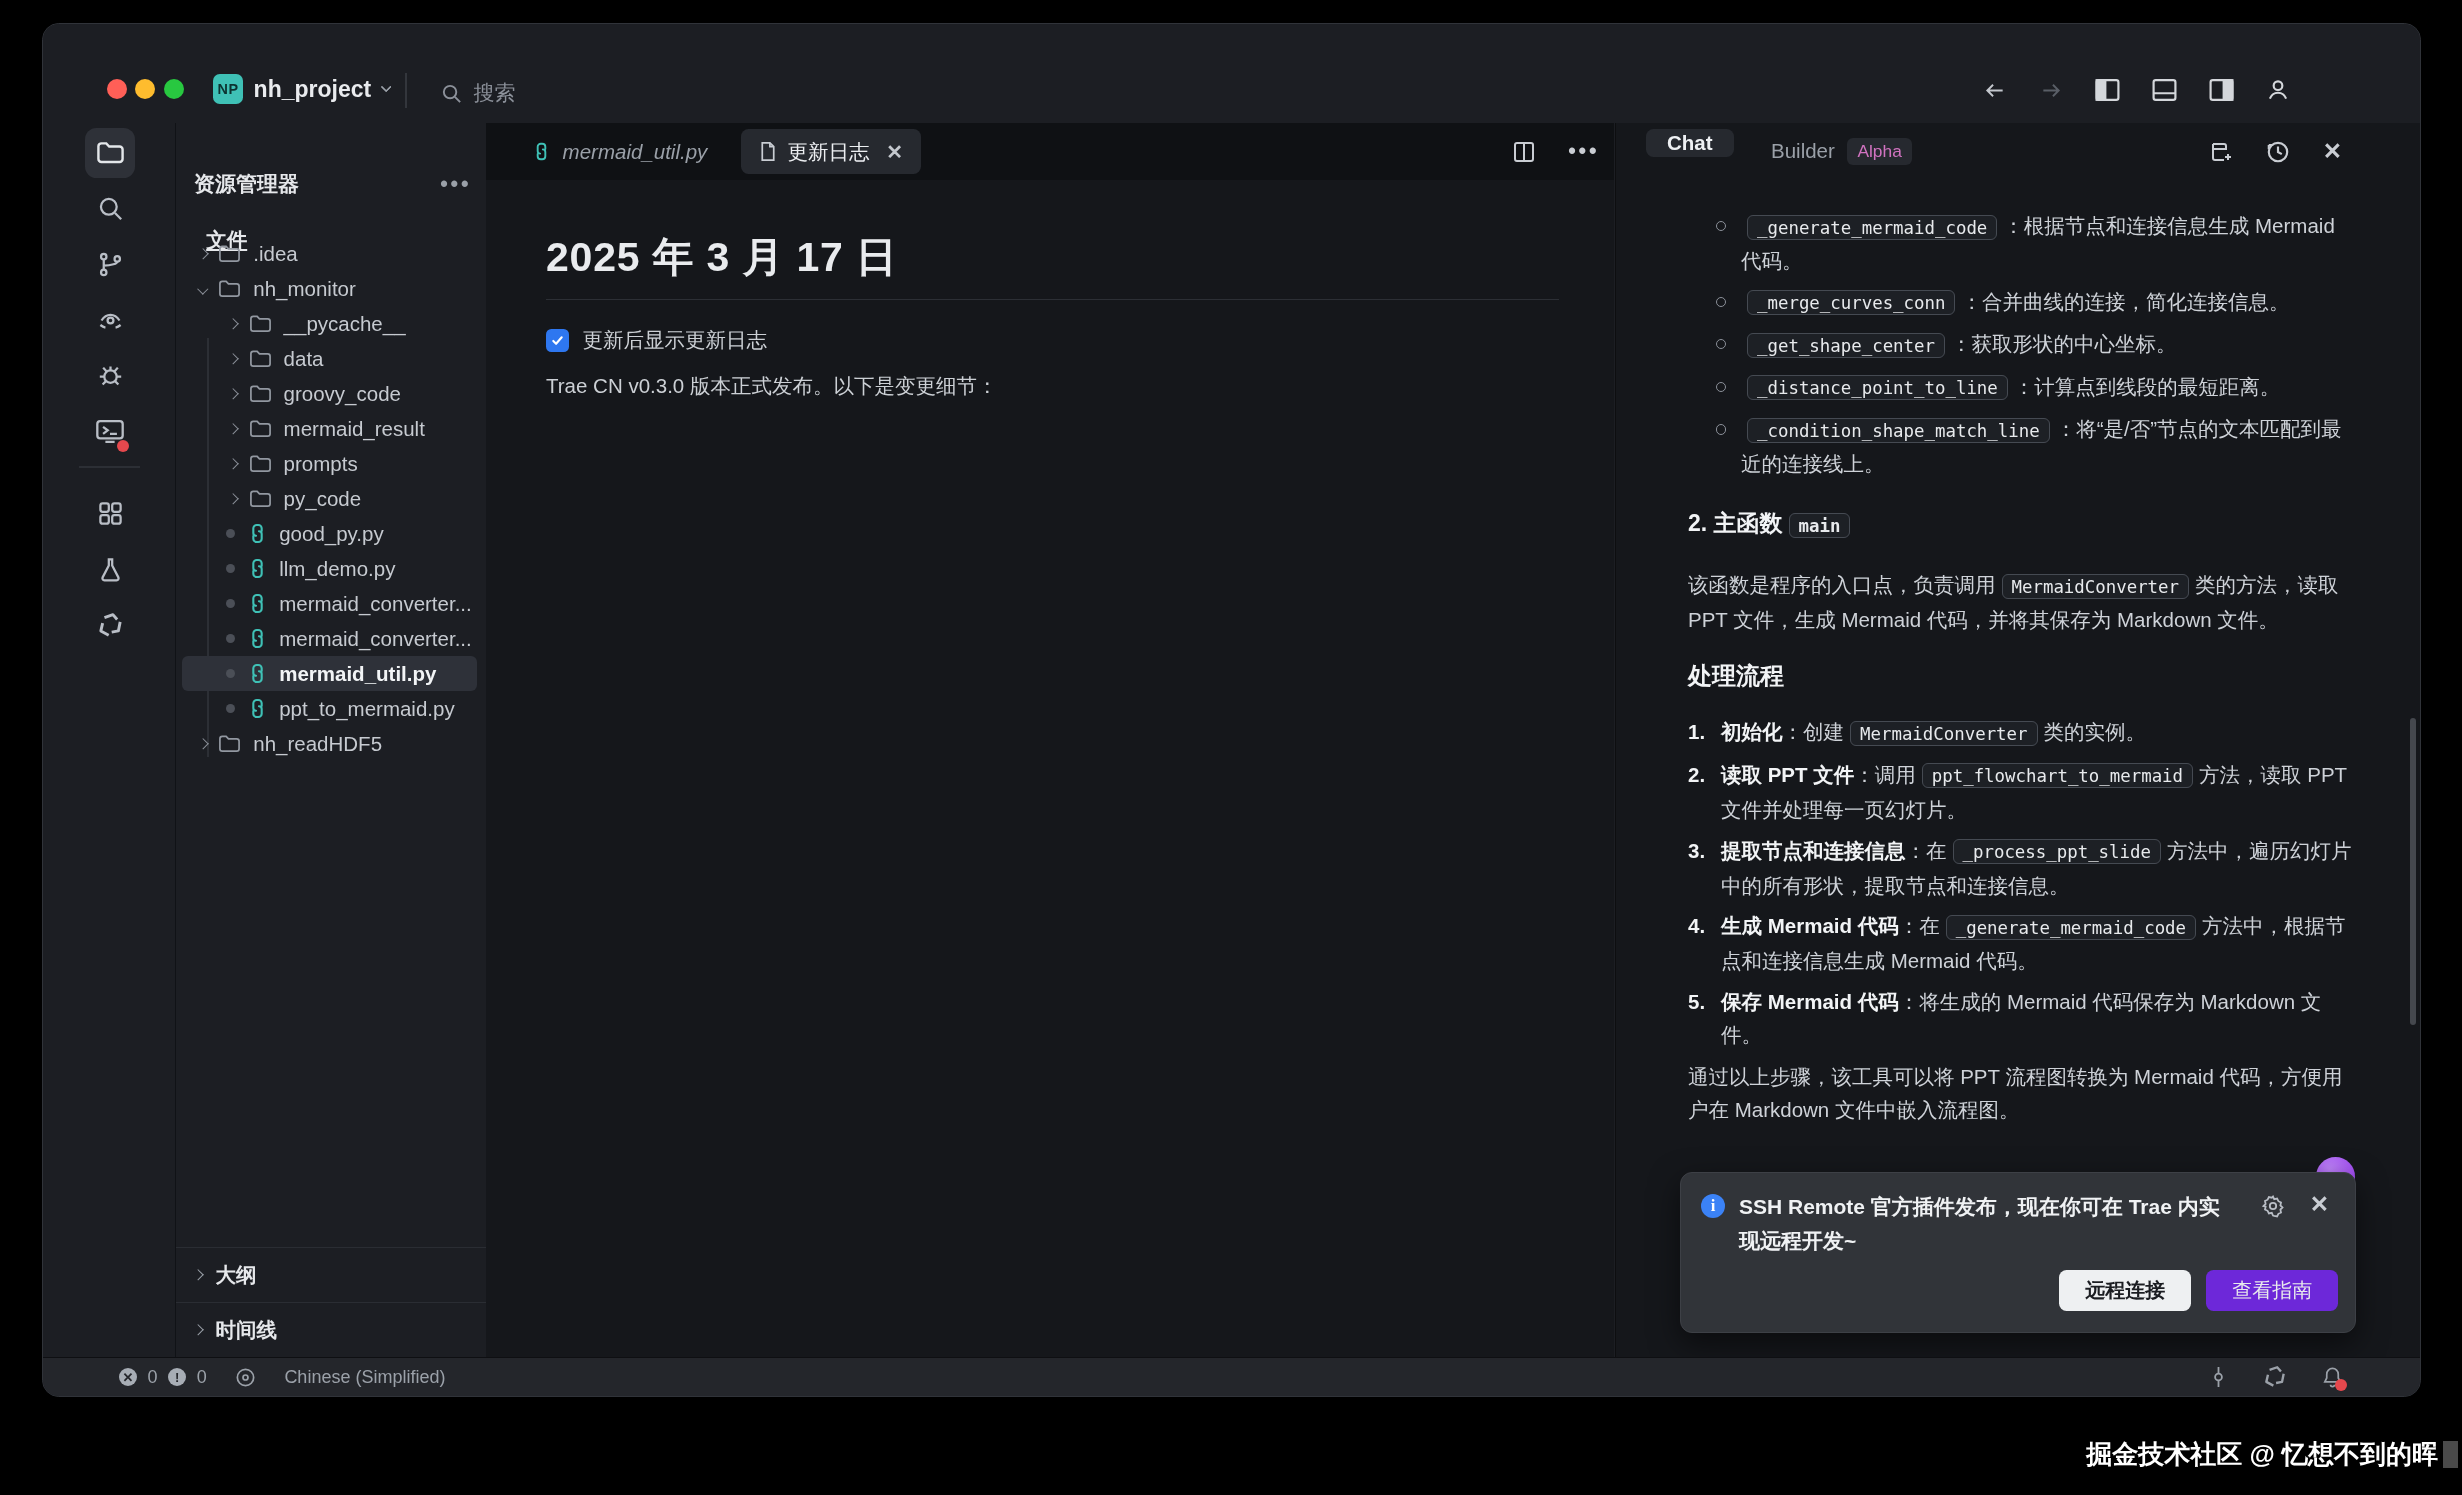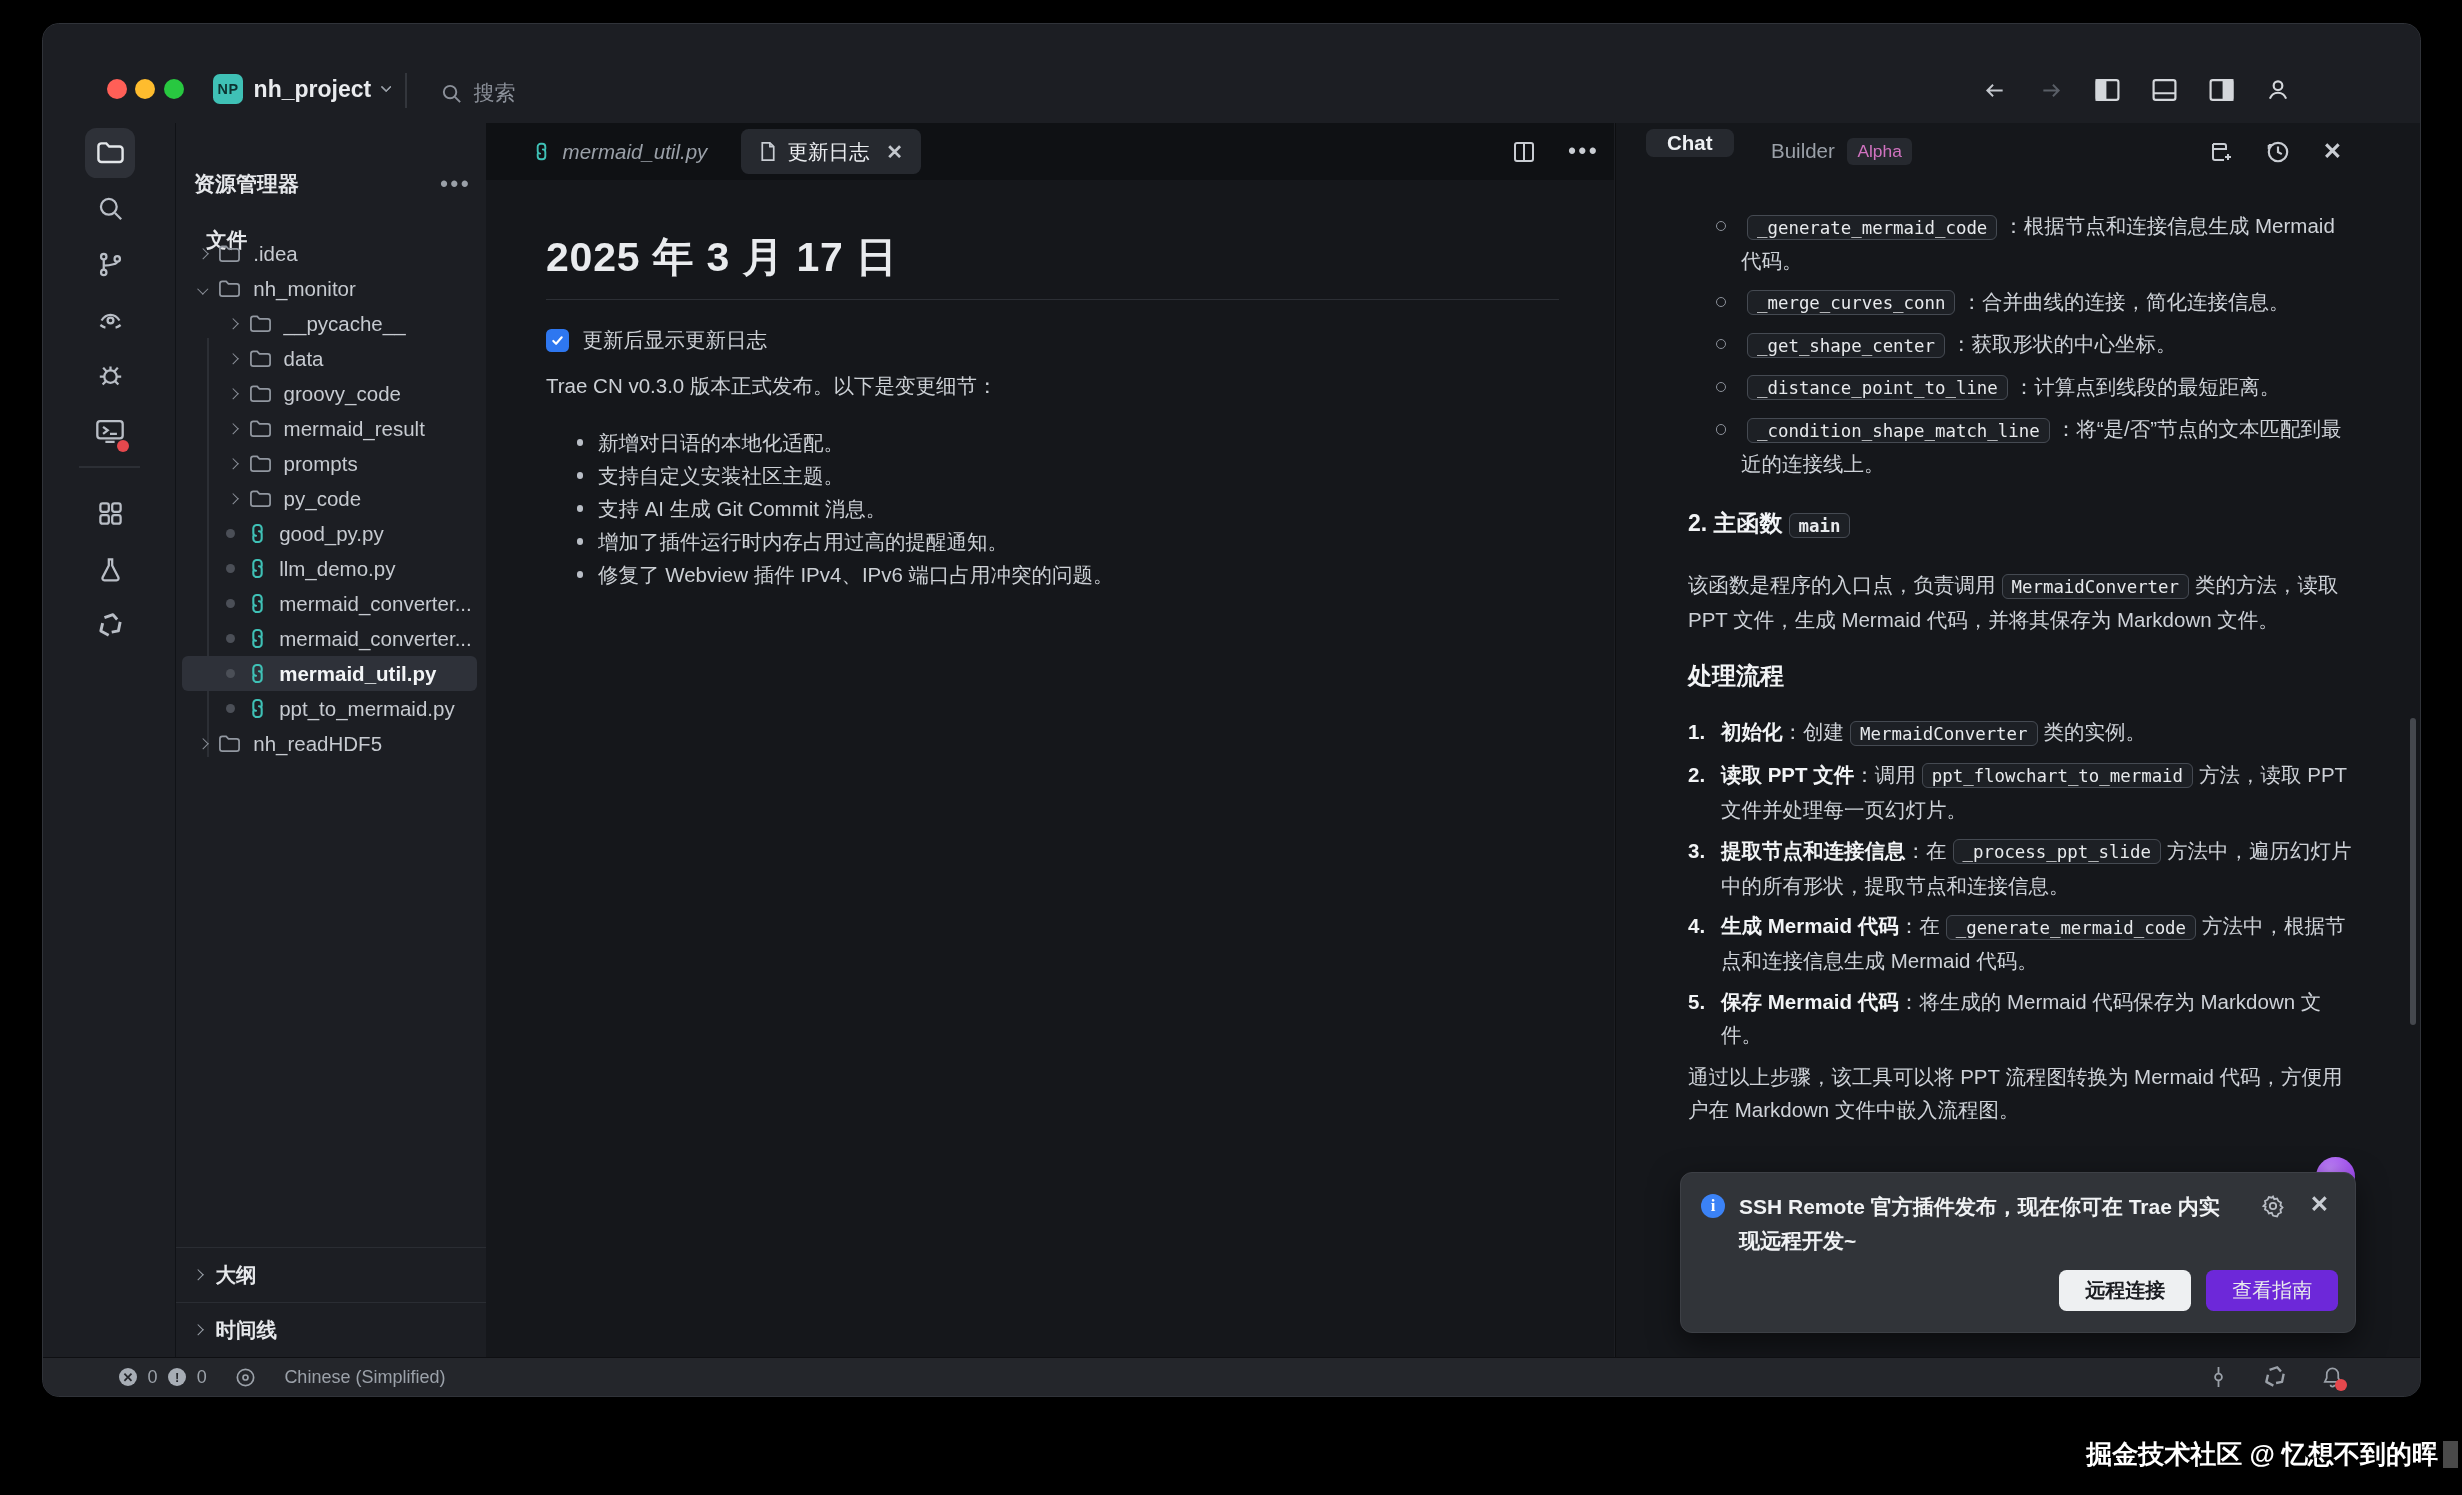--- a/index.html
+++ b/index.html
@@ -30,21 +30,21 @@
   .abtn.active { background:#2e3138; color:#e4e7ea; }
   .adiv { position:absolute; left:36px; width:61px; height:1.5px; background:#2c2f35; }
   .reddot { position:absolute; width:12px; height:12px; border-radius:50%; background:#e5484d; right:6px; bottom:4.5px;}
 
   
   .sidebar { position:absolute; left:133px; top:99px; width:311px; bottom:39px; background:#1c1e23; border-right:0.8px solid #101216;}
   .sb-head { position:absolute; top:42px; left:18px; right:15px; height:38px; display:flex; align-items:center; justify-content:space-between;}
   .sb-title { color:#e6e8eb; font-size:21px; font-weight:700; }
   .dots { color:#9aa0a8; font-size:23px; letter-spacing:2.3px; }
   .sectrow { position:absolute; top:99px; left:7.6px; right:7.6px; height:35px; display:flex; align-items:center; gap:13.6px; padding-left:9px;
-             color:#e6e8eb; font-size:20.5px; font-weight:700;}
+             color:#e6e8eb; font-size:20.5px; font-weight:700;text-decoration:underline;}
   .tree { position:absolute; top:113px; left:0; right:3px; }
   .trow { height:35px; display:flex; align-items:center; color:#c6cad0; font-size:20.5px; margin:0 6px; border-radius:6px; position:relative;}
   .trow .cr { width:7.6px; height:7.6px; border-right:1.9px solid #8b9099; border-bottom:1.9px solid #8b9099;
               transform:rotate(-45deg); flex:none; }
   .trow .cd { transform:rotate(45deg); }
   .trow.lv1 { padding-left:16.7px; gap:12px;}
   .trow.lv2 { padding-left:47px; gap:12px;}
   .trow.file { padding-left:44px; gap:10.6px;}
   .fdot { width:9px; height:9px; border-radius:50%; background:#4b4f57; flex:none;}
   .trow.sel { background:#2e3139; color:#f2f4f6; font-weight:700;}
@@ -453,27 +453,20 @@
         <div class="ehr"></div>
         <div class="chkrow">
           <span class="chk">
             <svg width="15" height="15" viewBox="0 0 16 16">
                 <path d="M3.5 8.5l3 3 6-7" stroke="#fff" stroke-width="2.2" fill="none" stroke-linecap="round" stroke-linejoin="round"></path>
               </svg>
           </span>
           <span>更新后显示更新日志</span>
         </div>
         <p class="eintro">Trae CN v0.3.0 版本正式发布。以下是变更细节：</p>
-        <ul class="ebullets" id="ebullets">
-            <li>新增对日语的本地化适配。</li>
-            <li>支持自定义安装社区主题。</li>
-            <li>支持 AI 生成 Git Commit 消息。</li>
-            <li>增加了插件运行时内存占用过高的提醒通知。</li>
-            <li>修复了 Webview 插件 IPv4、IPv6 端口占用冲突的问题。</li>
-          </ul>
       </div>
     </div>
 
     <div class="chat">
       <div class="chathead">
         <div class="chattab">
             <span>Chat</span>
           </div>
         <div class="buildertab">
           <span>Builder</span>

